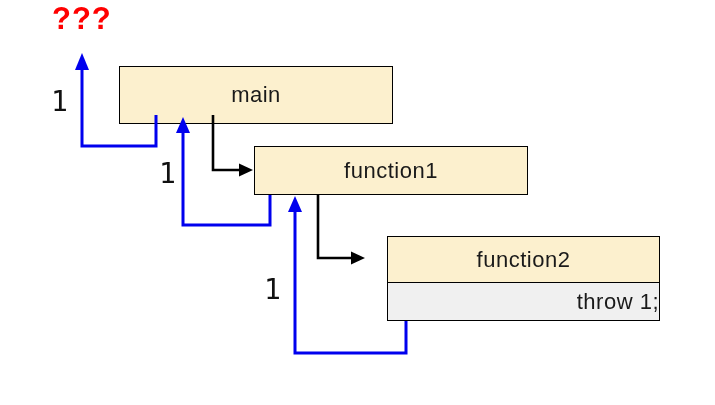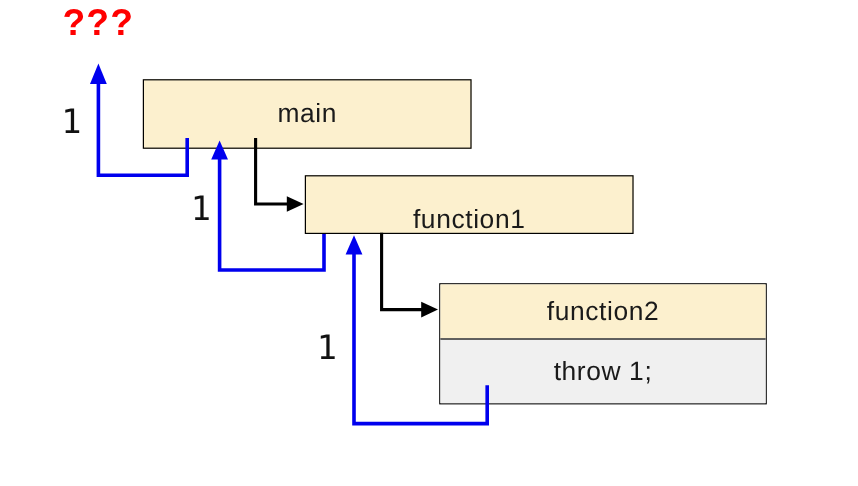--- a/index.html
+++ b/index.html
@@ -19,35 +19,35 @@
     position:absolute;
     box-sizing:border-box;
     background:var(--frame-fill,#FCF0CE);
     border:1.6px solid var(--frame-border,#000);
     display:flex;align-items:center;justify-content:center;
   }
   .frame-label{
     font-size:22px;color:#1a1a1a;line-height:1;letter-spacing:0.5px;
   }
   .frame-main{left:119px;top:66px;width:274px;height:58px;}
-  .frame-f1{left:254px;top:146px;width:274px;height:49px;align-items:flex-end;}
+  .frame-f1{left:254px;top:146px;width:274px;height:49px;}
   .frame-f2{
-    position:absolute;left:366px;top:236px;width:273px;
+    position:absolute;left:387px;top:236px;width:273px;
     box-sizing:border-box;border:1.6px solid var(--frame-border,#000);
   }
   .frame-f2 .frame-header{
     box-sizing:border-box;height:45px;
     background:var(--frame-fill,#FCF0CE);
     display:flex;align-items:center;justify-content:center;
   }
   .frame-f2 .frame-body{
-    box-sizing:border-box;height:54px;
+    box-sizing:border-box;height:38px;
     background:var(--body-fill,#F0F0F0);
     border-top:1.6px solid var(--frame-border,#000);
-    display:flex;align-items:center;justify-content:center;
+    display:flex;align-items:center;justify-content:flex-end;
   }
   .unhandled{
     position:absolute;left:52px;top:2px;
     font-size:31px;font-weight:bold;
     color:var(--unhandled-label-color,#FF0000);
     letter-spacing:1px;line-height:1.1;
   }
   .retval{
     position:absolute;
     font-family:"DejaVu Sans Mono",monospace;

